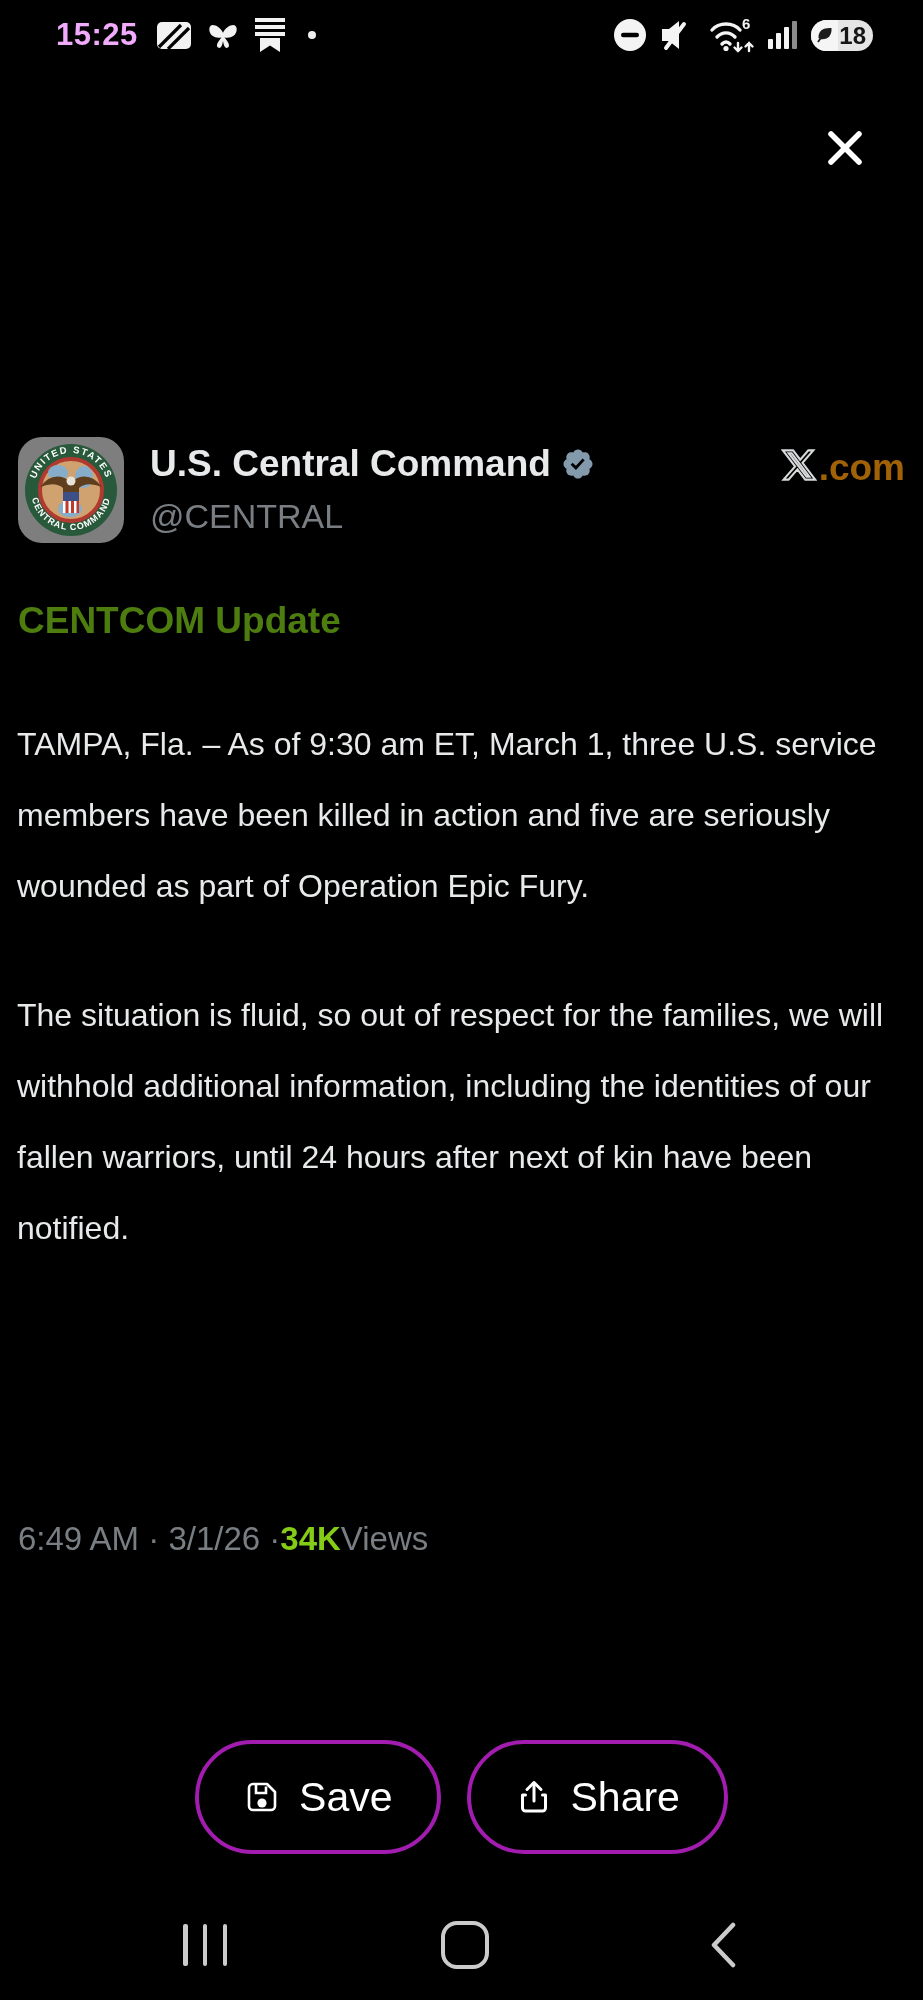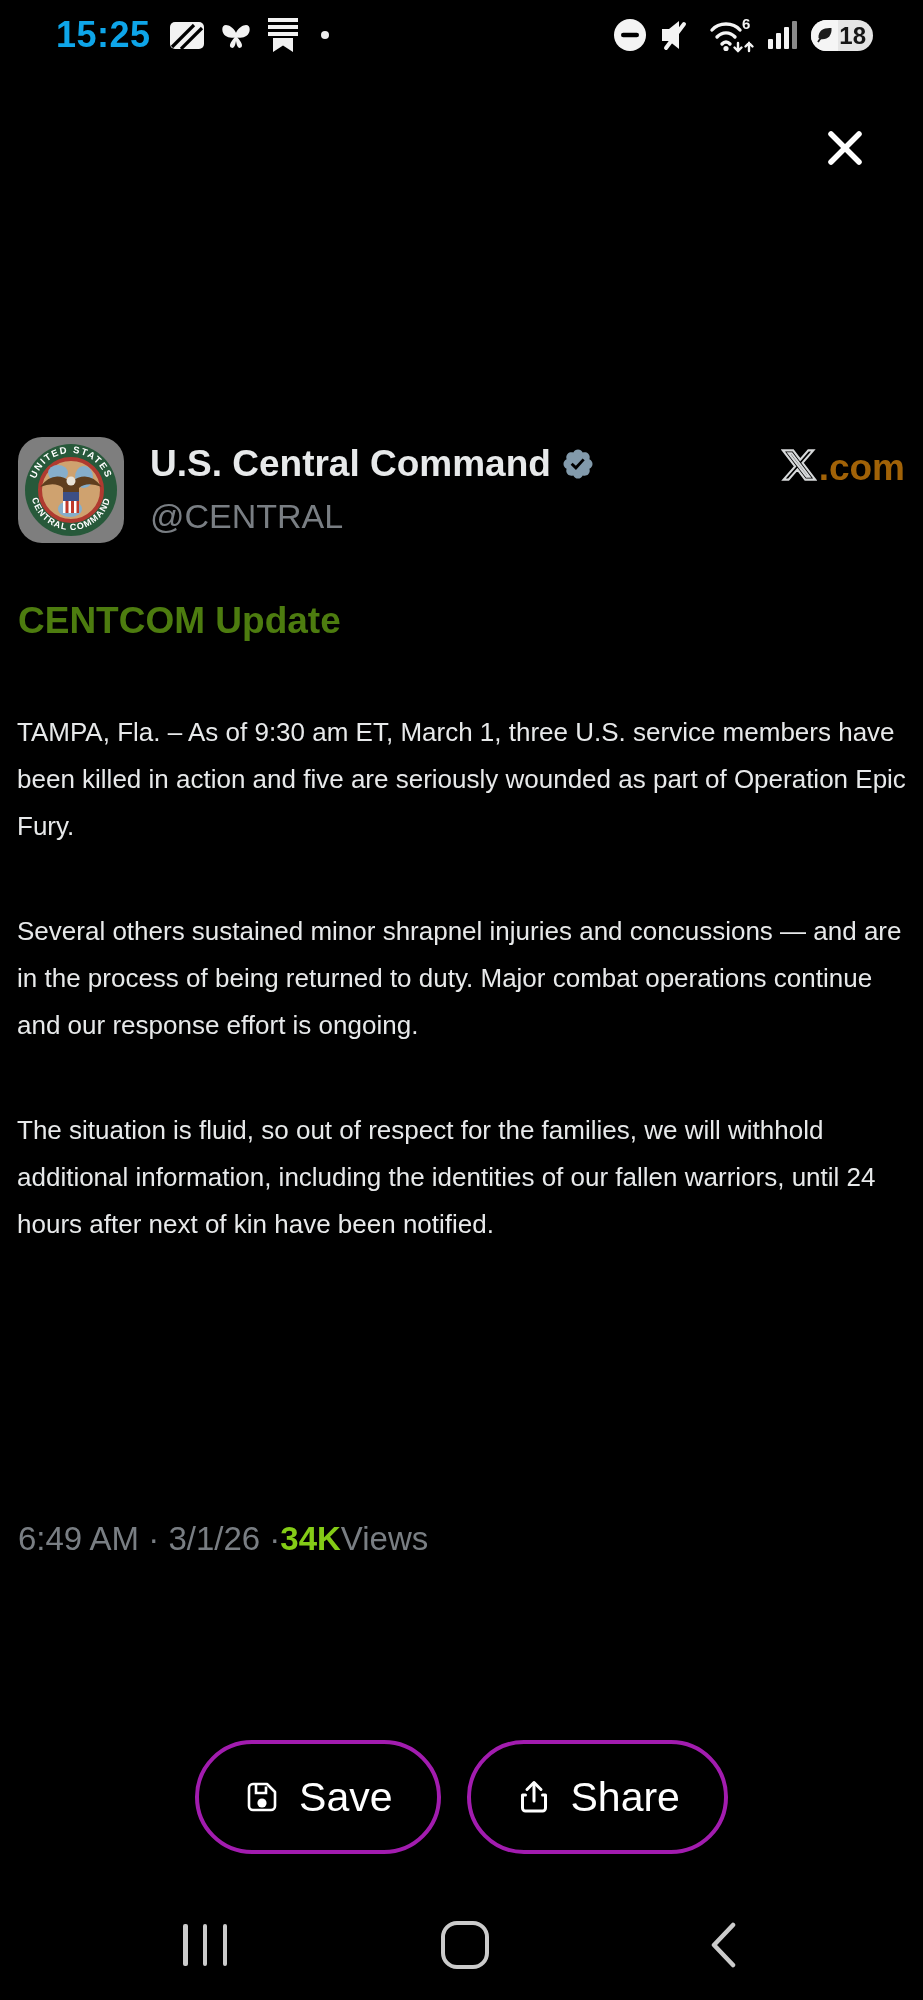--- a/index.html
+++ b/index.html
@@ -5,21 +5,21 @@
   html,body{margin:0;padding:0;background:#000;}
   .screen{position:relative;width:923px;height:2000px;background:#000;overflow:hidden;
           font-family:"Liberation Sans",sans-serif;color:#e7e9ea;}
 
   
   .status-bar{position:absolute;top:0;left:0;width:923px;height:70px;
               display:flex;align-items:center;justify-content:space-between;
               padding:0 50px 0 56px;box-sizing:border-box;}
   .sb-left{display:flex;align-items:center;gap:15px;}
   .sb-right{display:flex;align-items:center;gap:13px;}
-  .sb-time{font-size:36px;font-weight:bold;color:#0ea5e9;letter-spacing:.5px;margin-right:4px;}
+  .sb-time{font-size:31px;font-weight:bold;color:#f0abfc;letter-spacing:.5px;margin-right:4px;}
   .sb-dot{width:8px;height:8px;border-radius:50%;background:#efefef;margin-left:8px;}
   .batt{width:62px;height:31px;border-radius:16px;background:#e5e5e5;overflow:hidden;
         display:flex;align-items:center;position:relative;}
   .batt-fill{position:absolute;left:0;top:0;width:27px;height:31px;background:#f5f5f5;}
   .batt-num{position:absolute;right:7px;top:2px;font-size:24px;font-weight:bold;color:#161616;}
   .batt-leaf{position:absolute;left:4px;top:5px;}
 
   
   .close-btn{position:absolute;top:124;left:820px;top:124px;width:50px;height:50px;
              background:none;border:none;padding:4px;cursor:pointer;}
@@ -29,21 +29,21 @@
   .avatar{width:106px;height:106px;flex:0 0 auto;}
   .p-info{margin-left:26px;margin-top:6px;}
   .p-name-row{display:flex;align-items:center;gap:10px;}
   .p-name{font-size:37px;font-weight:bold;color:#e7e9ea;}
   .p-handle{font-size:34px;color:#797e83;margin-top:12px;}
   .p-source{margin-left:auto;margin-top:10px;display:flex;align-items:flex-start;gap:2px;
             font-size:37px;font-weight:bold;color:#a16207;}
 
   
   .post-title{position:absolute;top:600px;left:18px;font-size:37px;font-weight:bold;color:#4d7c0f;}
-  .post-body{position:absolute;top:709px;left:17px;width:890px;font-size:26px;line-height:47px;color:#e7e9ea;}
+  .post-body{position:absolute;top:709px;left:17px;width:890px;font-size:32px;line-height:71px;color:#e7e9ea;}
   .post-body p{margin:0 0 58px 0;}
   .meta-row{position:absolute;top:1520px;left:18px;font-size:33px;color:#797e83;
             display:flex;align-items:baseline;}
   .meta-views{color:#84cc16;font-weight:bold;}
 
   
   .action-row{position:absolute;top:1740px;left:0;width:923px;display:flex;justify-content:center;gap:26px;}
   .pill-btn{height:114px;border:4px solid #a21caf;border-radius:58px;background:#000;color:#fff;
             font-family:"Liberation Sans",sans-serif;font-size:41px;display:inline-flex;align-items:center;
             gap:18px;padding:0 44px;cursor:pointer;}
@@ -176,21 +176,20 @@
         <path fill="none" stroke="#d7d9da" stroke-width="1.4" d="M18.244 2.25h3.308l-7.227 8.26 8.502 11.24H16.17l-5.214-6.817L4.99 21.75H1.68l7.73-8.835L1.254 2.25H8.08l4.713 6.231zm-1.161 17.52h1.833L7.084 4.126H5.117z"></path>
       </svg>
       <span>.com</span>
     </div>
   </div>
 
   <h1 class="post-title" style="margin:0;">CENTCOM Update</h1>
 
   <div class="post-body">
     <p>TAMPA, Fla. – As of 9:30 am ET, March 1, three U.S. service members have been killed in action and five are seriously wounded as part of Operation Epic Fury.</p>
-    <p>Several others sustained minor shrapnel injuries and concussions — and are in the process of being returned to duty. Major combat operations continue and our response effort is ongoing.</p>
     <p>The situation is fluid, so out of respect for the families, we will withhold additional information, including the identities of our fallen warriors, until 24 hours after next of kin have been notified.</p>
   </div>
 
   <div class="meta-row">
     <span>6:49 AM · 3/1/26 ·</span>
     <span class="meta-views">34K</span>
     <span>Views</span>
   </div>
 
   <div class="action-row">

